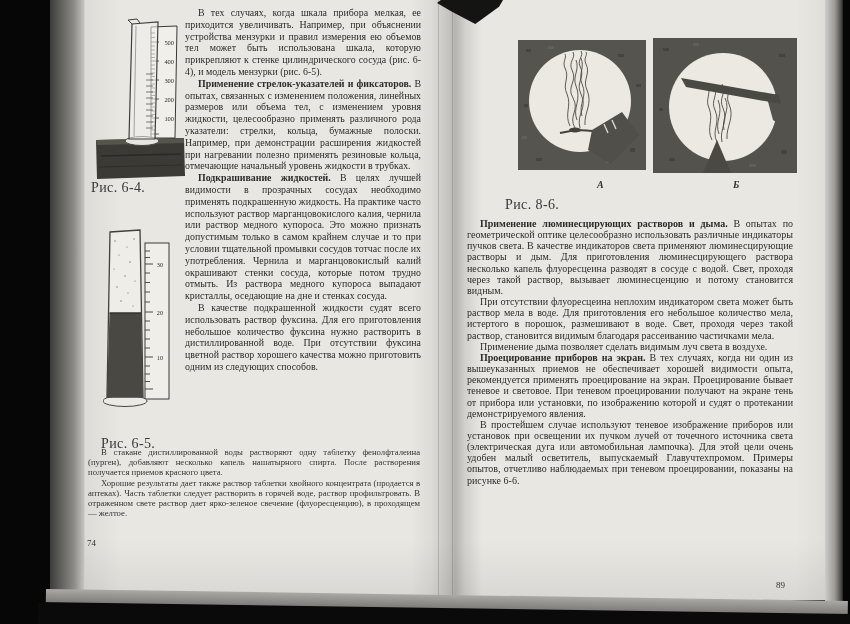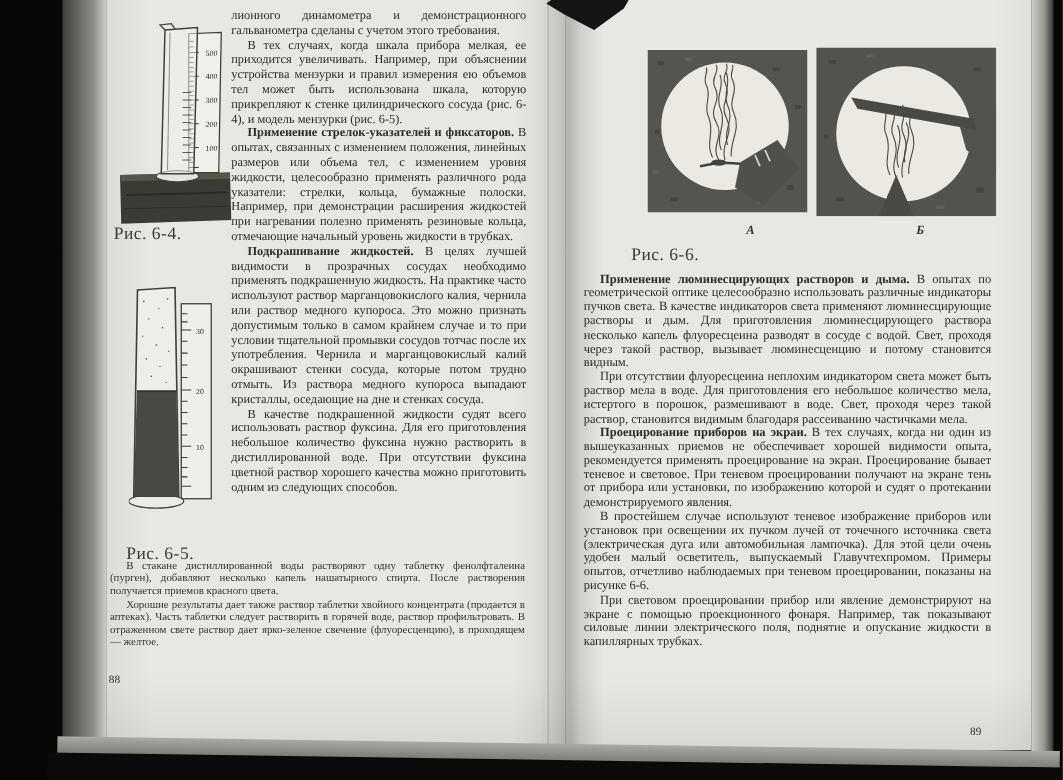--- a/index.html
+++ b/index.html
@@ -174,33 +174,32 @@
               <circle cx="14" cy="58" r="0.7"></circle>
             <circle cx="25" cy="64" r="0.6"></circle>
               <circle cx="18" cy="72" r="0.7"></circle>
               <circle cx="30" cy="77" r="0.6"></circle>
           </g>
         </g>
       </svg>
       <div class="caption" style="left:16px;top:436px;width:82px">Рис. 6-5.</div>
 
       <div class="bodytext lp-main">
-        <p><span>лионного динамометра и демонстрационного гальванометра сделаны с учетом этого требования.</span></p>
         <p class="ind"><span>В тех случаях, когда шкала прибора мелкая, ее приходится увеличивать. Например, при объяснении устройства мензурки и правил измерения ею объемов тел может быть использована шкала, которую прикрепляют к стенке цилиндрического сосуда (рис. 6-4), и модель мензурки (рис. 6-5).</span></p>
         <p class="ind"><b>Применение стрелок-указателей и фиксаторов.</b><span> В опытах, связанных с изменением положения, линейных размеров или объема тел, с изменением уровня жидкости, целесообразно применять различного рода указатели: стрелки, кольца, бумажные полоски. Например, при демонстрации расширения жидкостей при нагревании полезно применять резиновые кольца, отмечающие начальный уровень жидкости в трубках.</span></p>
         <p class="ind"><b>Подкрашивание жидкостей.</b><span> В целях лучшей видимости в прозрачных сосудах необходимо применять подкрашенную жидкость. На практике часто используют раствор марганцовокислого калия, чернила или раствор медного купороса. Это можно признать допустимым только в самом крайнем случае и то при условии тщательной промывки сосудов тотчас после их употребления. Чернила и марганцовокислый калий окрашивают стенки сосуда, которые потом трудно отмыть. Из раствора медного купороса выпадают кристаллы, оседающие на дне и стенках сосуда.</span></p>
         <p class="ind"><span>В качестве подкрашенной жидкости судят всего использовать раствор фуксина. Для его приготовления небольшое количество фуксина нужно растворить в дистиллированной воде. При отсутствии фуксина цветной раствор хорошего качества можно приготовить одним из следующих способов.</span></p>
       </div>
 
       <div class="bodytext lp-foot">
         <p class="ind"><span>В стакане дистиллированной воды растворяют одну таблетку фенолфталеина (пурген), добавляют несколько капель нашатырного спирта. После растворения получается приемов красного цвета.</span></p>
         <p class="ind"><span>Хорошие результаты дает также раствор таблетки хвойного концентрата (продается в аптеках). Часть таблетки следует растворить в горячей воде, раствор профильтровать. В отраженном свете раствор дает ярко-зеленое свечение (флуоресценцию), в проходящем — желтое.</span></p>
       </div>
 
-      <div class="pagenum" style="left:2px;top:538px">88</div>
+      <div class="pagenum" style="left:2px;top:538px">74</div>
     </div>
 
     <div class="page rightpage">
 
       <div class="fig66">
         <svg class="photo" style="left:13px;top:12px" width="128" height="130" viewBox="0 0 128 130">
           <rect width="128" height="130" fill="#55544f"></rect>
           <g fill="rgba(0,0,0,0.18)">
             <rect x="8" y="9" width="5" height="3"></rect>
               <rect x="100" y="14" width="6" height="3"></rect>
@@ -252,29 +251,29 @@
             <path d="M69,104 C66,90 76,84 70,70 C65,60 74,56 69,46"></path>
             <path d="M59,102 C53,90 61,82 56,70 C52,62 58,56 55,50"></path>
             <path d="M74,101 C73,88 82,80 76,66 C72,58 78,54 75,50"></path>
             <path d="M66,96 C61,84 71,76 65,62"></path>
             <path d="M71,92 C68,80 78,72 72,60"></path>
           </g>
         </svg>
 
         <span class="photolabel" style="left:92px;top:151px">А</span>
         <span class="photolabel" style="left:228px;top:151px">Б</span>
-        <div class="caption" style="left:0;top:169px;width:295px">Рис. 6-6.</div>
+        <div class="caption" style="left:0;top:169px;width:295px">Рис. 8-6.</div>
       </div>
 
       <div class="bodytext rp-main">
         <p class="ind"><b>Применение люминесцирующих растворов и дыма.</b><span> В опытах по геометрической оптике целесообразно использовать различные индикаторы пучков света. В качестве индикаторов света применяют люминесцирующие растворы и дым. Для приготовления люминесцирующего раствора несколько капель флуоресцеина разводят в сосуде с водой. Свет, проходя через такой раствор, вызывает люминесценцию и потому становится видным.</span></p>
         <p class="ind"><span>При отсутствии флуоресцеина неплохим индикатором света может быть раствор мела в воде. Для приготовления его небольшое количество мела, истертого в порошок, размешивают в воде. Свет, проходя через такой раствор, становится видимым благодаря рассеиванию частичками мела.</span></p>
+        <p class="ind"><span>Применение дыма позволяет сделать видимым луч света в воздухе.</span></p>
         <p class="ind"><b>Проецирование приборов на экран.</b><span> В тех случаях, когда ни один из вышеуказанных приемов не обеспечивает хорошей видимости опыта, рекомендуется применять проецирование на экран. Проецирование бывает теневое и световое. При теневом проецировании получают на экране тень от прибора или установки, по изображению которой и судят о протекании демонстрируемого явления.</span></p>
         <p class="ind"><span>В простейшем случае используют теневое изображение приборов или установок при освещении их пучком лучей от точечного источника света (электрическая дуга или автомобильная лампочка). Для этой цели очень удобен малый осветитель, выпускаемый Главучтехпромом. Примеры опытов, отчетливо наблюдаемых при теневом проецировании, показаны на рисунке 6-6.</span></p>
-        <p class="ind"><span>При световом проецировании прибор или явление демонстрируют на экране с помощью проекционного фонаря. Например, так показывают силовые линии электрического поля, поднятие и опускание жидкости в капиллярных трубках.</span></p>
       </div>
 
       <div class="pagenum" style="left:331px;top:580px">89</div>
     </div>
   </div>
 
   <div class="bottom-strip"></div>
   <div class="bottom-black"></div>
 </div>
 

